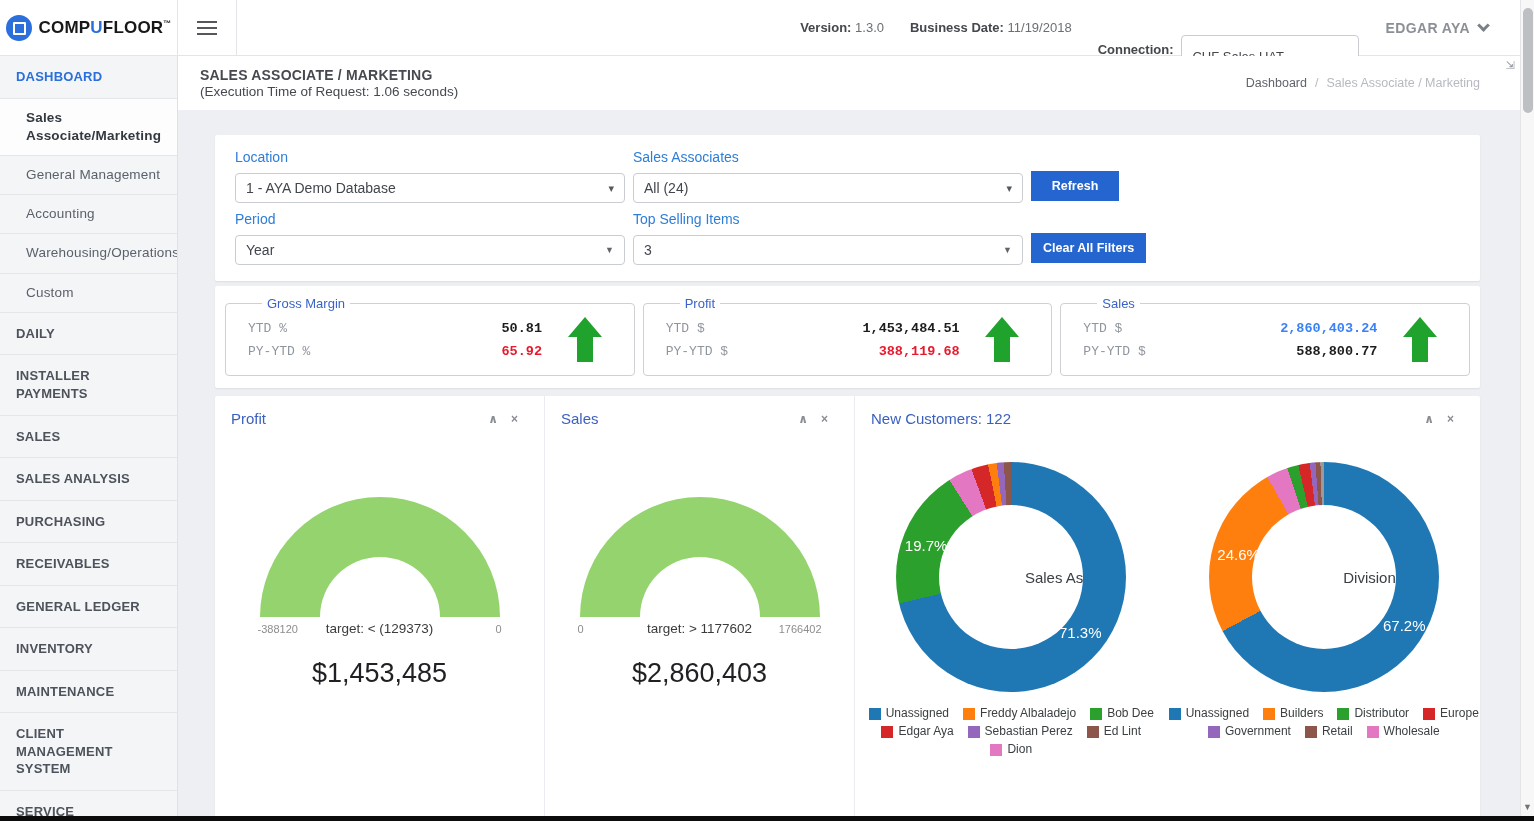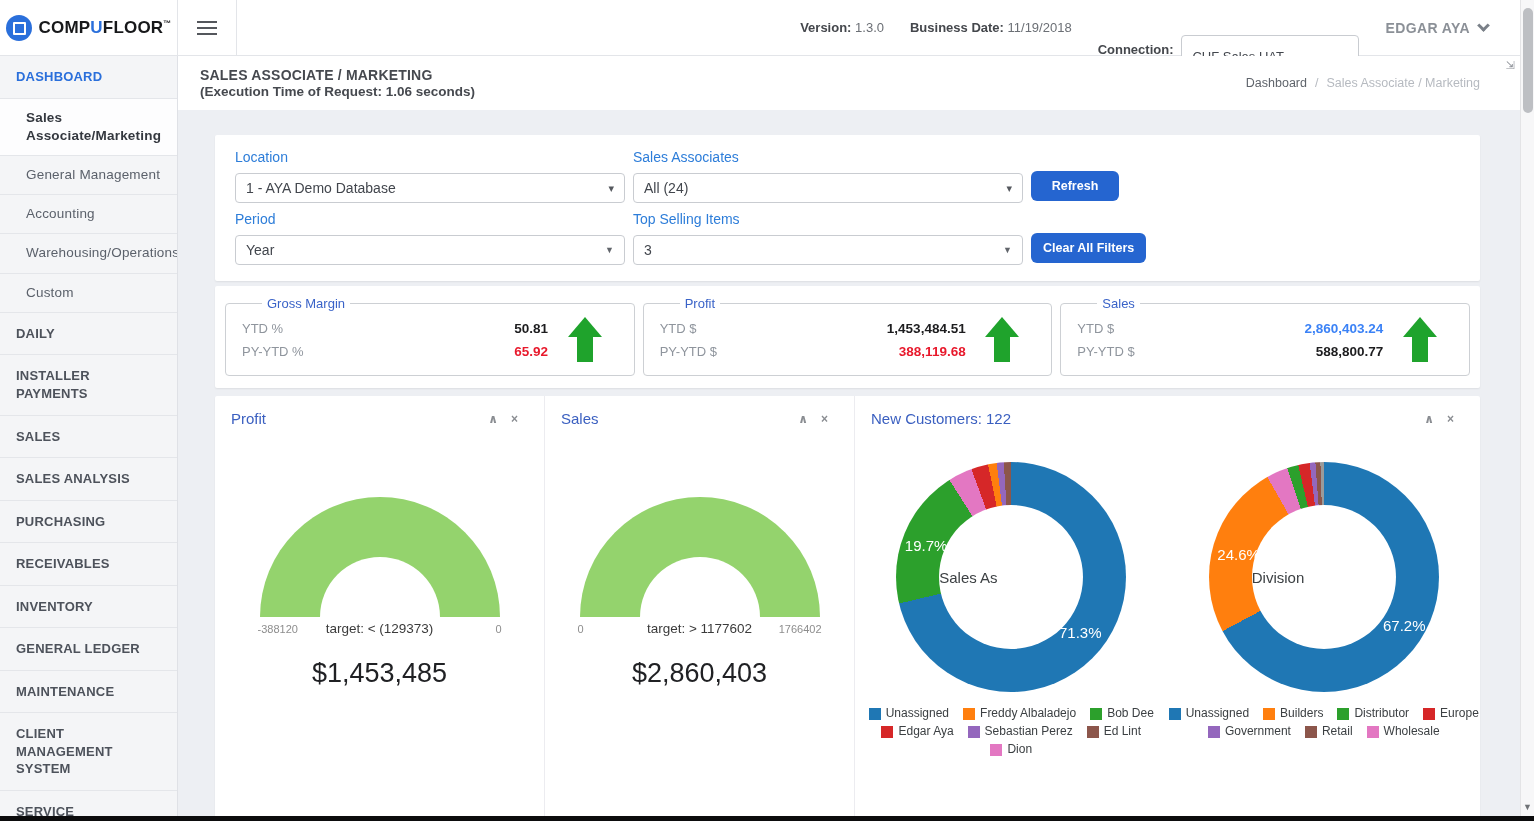--- a/index.html
+++ b/index.html
@@ -36,44 +36,44 @@
   .side-item { padding:12px 16px; border-bottom:1px solid #e4e6ea; font-size:13px; color:#4d525b;
     font-weight:bold; letter-spacing:.2px; line-height:1.35; cursor:pointer; }
   .side-item.sub { padding:10px 14px 10px 26px; font-weight:normal; font-size:13.5px; color:#5b616b; }
   .side-item.section.active { color:#2a6fdb; }
   .side-item.sub.active { background:#fdfdfe; color:#34383f; font-weight:bold; }
   .main { flex:1; display:flex; flex-direction:column; min-width:0; }
 
   .page-head { height:54px; background:#fff; display:flex; align-items:center; position:relative; }
   .title-block { padding-left:22px; color:#46494f; }
   .title-block h1 { font-size:14px; font-weight:bold; letter-spacing:.2px; }
-  .title-block .sub { font-size:13.5px; font-weight:bold; margin-top:1px; }
+  .title-block .sub { font-size:13.5px; font-weight:normal; margin-top:1px; }
   .breadcrumb { margin-left:auto; padding-right:40px; font-size:12.5px; display:flex; gap:8px; align-items:center; }
   .breadcrumb .root { color:#5f646b; text-decoration:none; }
   .breadcrumb .sep, .breadcrumb .curr { color:#b6bac0; }
   .corner-icon { position:absolute; top:3px; right:5px; color:#8b8f96; font-size:11px; cursor:pointer; }
 
   .content { flex:1; background:#edeff3; padding:25px 40px 0 37px; overflow:hidden; }
   .panel { background:#fff; border-radius:2px; box-shadow:0 1px 2px rgba(0,0,0,.07); }
 
   
   .filter-panel { padding:14px 20px 16px; }
   .filter-grid { display:grid; grid-template-columns:390px 390px 200px; column-gap:30px; row-gap:12px;gap:8px; }
   .field-label { font-size:14px; color:#2d7dd9; margin-bottom:8px; }
   .btn-cell { display:flex; align-items:flex-end; padding-bottom:2px; }
-  .btn { background:#2565d0; color:#fff; border:none; border-radius:6px; font-size:12.5px; font-weight:bold;
+  .btn { background:#2565d0; color:#fff; border:none; border-radius:0; font-size:12.5px; font-weight:bold;
     padding:8px 12px; min-width:88px; font-family:inherit; cursor:pointer; }
 
   
   .kpi-panel { margin-top:5px; padding:10px 6px 12px; display:flex; }
   .kpi-card { flex:1; margin:0 4px; border:1px solid #cdd0d4; border-radius:4px; padding:2px 14px 8px; }
   .kpi-card legend { font-size:13px; color:#3a63c8; padding:0 5px; margin-left:22px; }
   .kpi-body { display:flex; align-items:center; }
   .kpi-rows { flex:1; max-width:310px; }
-  .kpi-row { display:flex; align-items:center; margin:8px 2px; font-size:13px; }
+  .kpi-row { display:flex; align-items:center; margin:8px 8px; font-size:13px;font-family:Liberation Mono, monospace; }
   .kpi-label { color:#8f959d; flex:1; }
   .kpi-value { font-weight:bold; font-size:13.5px; }
   .trend-arrow { width:34px; height:46px; position:relative; margin-left:auto; margin-right:18px; flex:0 0 auto; }
   .trend-arrow::before { content:""; position:absolute; top:0; left:0;
     border-left:17px solid transparent; border-right:17px solid transparent; border-bottom:20px solid #1fa32c; }
   .trend-arrow::after { content:""; position:absolute; top:20px; left:9px; width:16px; height:25px; background:#1fa32c; }
 
   
   .charts-panel { margin-top:8px; display:flex; min-height:432px; align-items:stretch; }
   .widget { padding-bottom:20px; }
@@ -92,21 +92,21 @@
   .gauge-min { font-size:11px; color:#8d8d8d; }
   .gauge-target { font-size:13.5px; color:#3b3b3b; text-align:center; }
   .gauge-max { font-size:11px; color:#8d8d8d; text-align:right; }
   .gauge-value { text-align:center; font-size:27px; color:#202124; margin-top:22px; }
 
   .nc-body { display:flex; }
   .donut-col { flex:1; }
   .donut-wrap { margin-top:35px; }
   .donut { width:230px; height:230px; border-radius:50%; position:relative; margin:0 auto; }
   .donut-hole { position:absolute; inset:43px; background:#fff; border-radius:50%; display:flex;
-    align-items:center; justify-content:flex-start; font-size:15px; color:#3c4043; }
+    align-items:center; justify-content:flex-end; font-size:15px; color:#3c4043; }
   .pct { position:absolute; color:#fff; font-size:15px; transform:translate(-50%,-50%); }
   .donut[data-chart="2"] .pct-main { left:80%; top:74%; }
   .donut[data-chart="2"] .pct-side { left:13%; top:36%; }
   .donut[data-chart="3"] .pct-main { left:85%; top:71%; }
   .donut[data-chart="3"] .pct-side { left:13%; top:40%; }
   .legend { display:flex; flex-wrap:wrap; justify-content:center; gap:4px 14px; margin:14px auto 0;
     max-width:322px; font-size:12px; color:#3c4043; }
   .legend[data-chart="3"] { max-width:348px; }
   .legend-item { display:flex; align-items:flex-end; gap:5px; white-space:nowrap; }
   .swatch { width:12px; height:12px; display:inline-block; flex:0 0 auto; }
@@ -166,22 +166,22 @@
           <div class="side-item sub">General Management</div>
           <div class="side-item sub">Accounting</div>
           <div class="side-item sub">Warehousing/Operations</div>
           <div class="side-item sub">Custom</div>
           <div class="side-item section">DAILY</div>
           <div class="side-item section">INSTALLER PAYMENTS</div>
           <div class="side-item section">SALES</div>
           <div class="side-item section">SALES ANALYSIS</div>
           <div class="side-item section">PURCHASING</div>
           <div class="side-item section">RECEIVABLES</div>
+          <div class="side-item section">GENERAL LEDGER</div>
           <div class="side-item section">INVENTORY</div>
-          <div class="side-item section">GENERAL LEDGER</div>
           <div class="side-item section">MAINTENANCE</div>
           <div class="side-item section">CLIENT MANAGEMENT SYSTEM</div>
           <div class="side-item section">SERVICE MANAGEMENT SYSTEM</div>
         </nav>
     </aside>
 
     <main class="main">
       <div class="page-head">
         <div class="title-block">
           <h1>SALES ASSOCIATE / MARKETING</h1>

